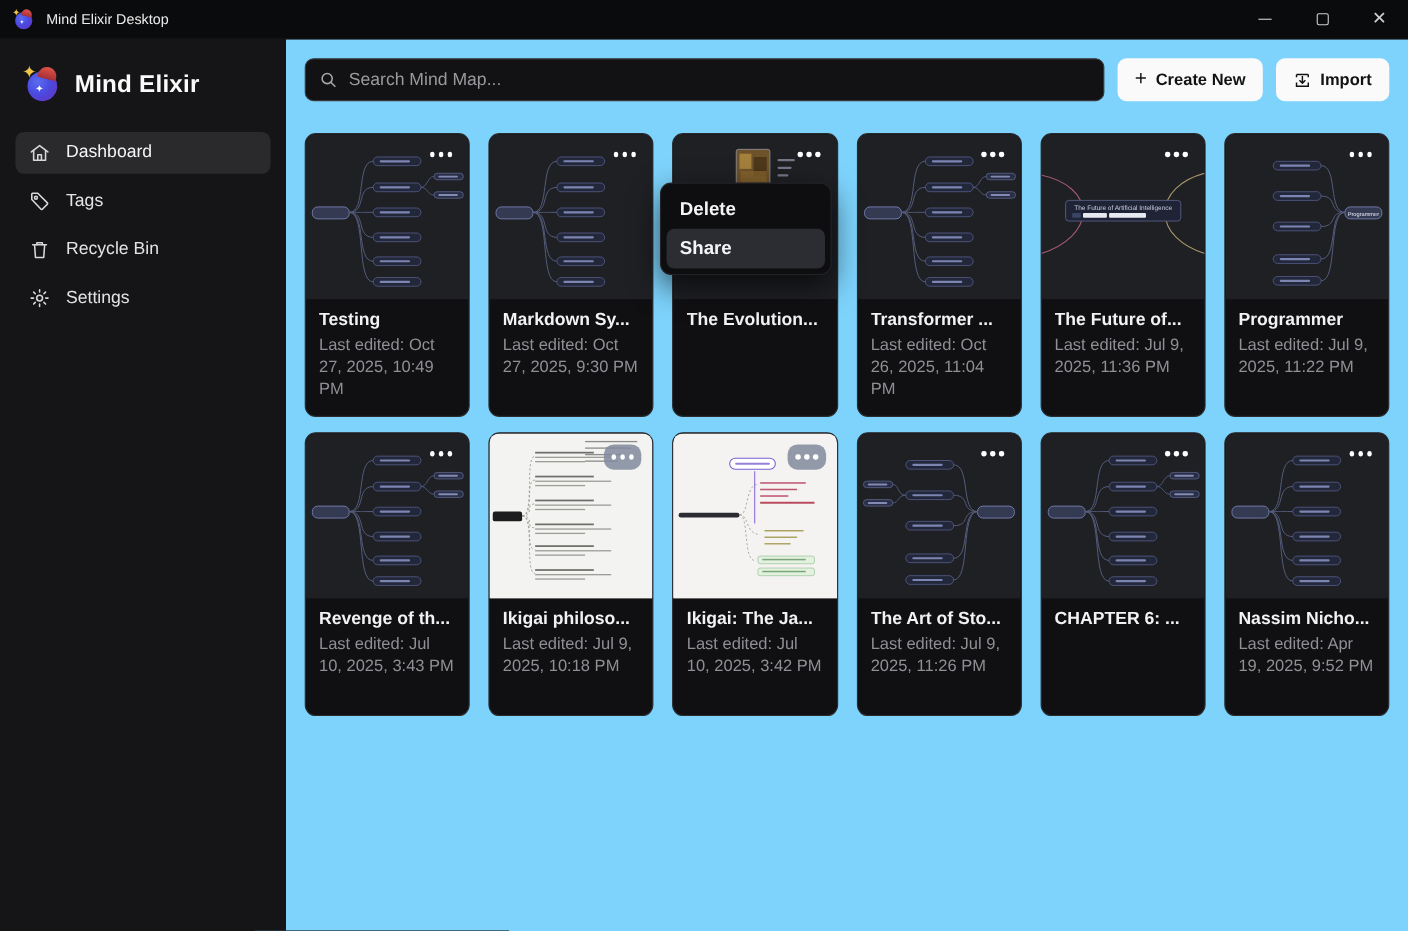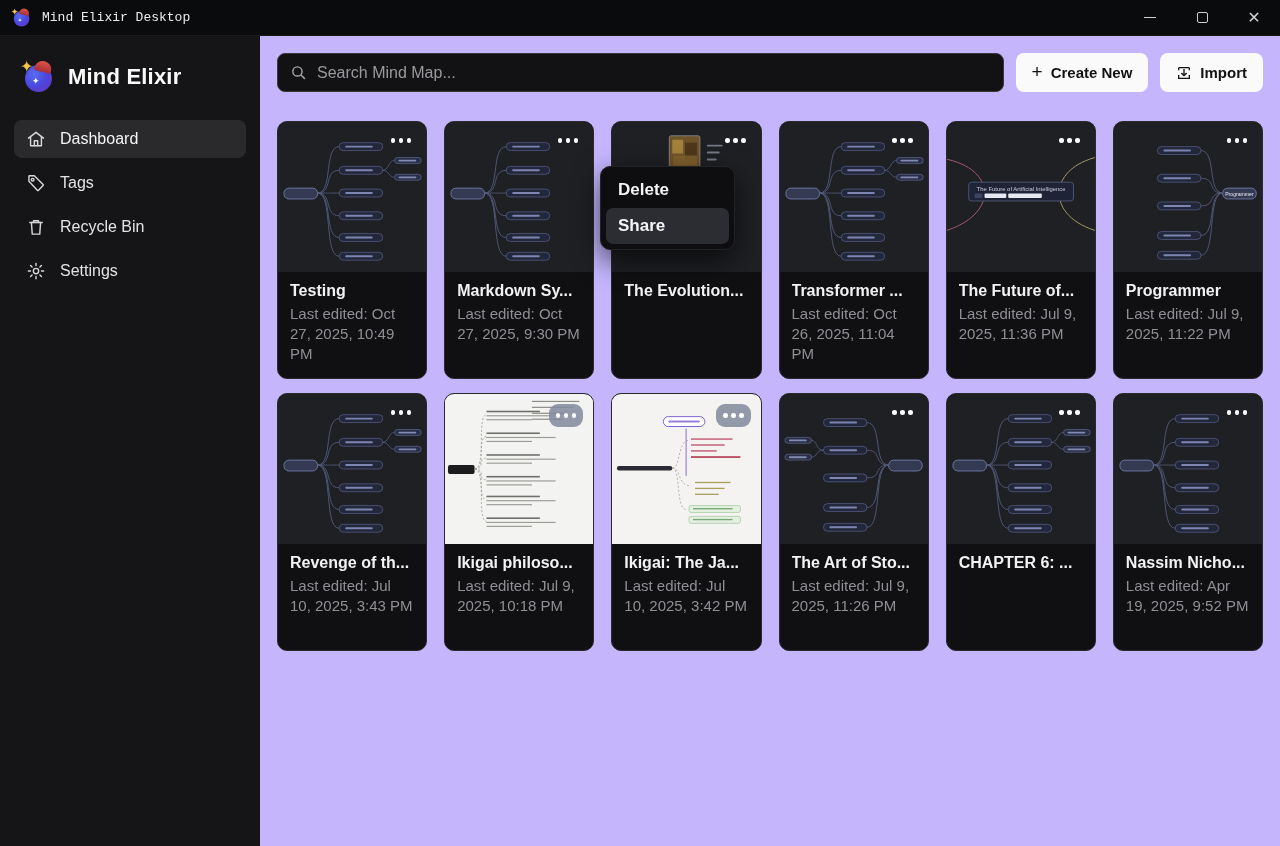--- a/index.html
+++ b/index.html
@@ -3,31 +3,31 @@
 <meta charset="utf-8">
 <style>
   * { margin:0; padding:0; box-sizing:border-box; }
   html,body { width:1280px; height:846px; overflow:hidden; background:#000; }
   body { font-family:"Liberation Sans", sans-serif; color:#eee; }
   .window { width:1280px; height:846px; display:flex; flex-direction:column; background:#0d0d0e; }
 
   
   .titlebar { height:36px; background:#0a0b0d; display:flex; align-items:center; flex:0 0 36px; border-bottom:1px solid #1b1b1e; }
   .titlebar .app-icon { width:20px; height:20px; margin:0 10px 0 12px; position:relative; }
-  .titlebar-title { font-size:13px; color:#ececec;font-family:Liberation Mono, monospace; }
+  .titlebar-title { font-size:13px; color:#ececec; }
   .win-controls { margin-left:auto; display:flex; height:100%; }
   .win-btn { width:52px; height:100%; display:flex; align-items:center; justify-content:center; color:#cfcfcf; font-size:14px; }
   .glyph-min { width:12px; height:0; border-top:1.6px solid #cfcfcf; display:block; }
   .glyph-max { width:11px; height:11px; border:1.6px solid #cfcfcf; border-radius:2px; display:block; }
   .glyph-close { font-size:16px; line-height:1; }
 
   
   .app-body { flex:1; display:flex; min-height:0; }
   .sidebar { width:260px; flex:0 0 260px; background:#151517; padding:18px 14px; }
-  .main { flex:1; background:#c4b5fd; padding:17px 17px 0 17px; position:relative; overflow:hidden; }
+  .main { flex:1; background:#7dd3fc; padding:17px 17px 0 17px; position:relative; overflow:hidden; }
 
   
   .brand { display:flex; align-items:center; gap:12px; padding:6px 6px 26px 8px; }
   .logo { width:34px; height:34px; position:relative; flex:0 0 34px; }
   .logo .ball { position:absolute; left:3px; top:5px; width:27px; height:27px; border-radius:50%;
     background:radial-gradient(circle at 35% 35%, #5a6cf0 0%, #4a4ae0 45%, #6a2fb8 100%); }
   .logo .hat { position:absolute; left:13px; top:1px; width:17px; height:11px; border-radius:9px 9px 2px 2px;
     background:linear-gradient(180deg,#e05348,#a52f36); transform:rotate(14deg); }
   .logo .spark1 { position:absolute; left:-2px; top:-1px; color:#f0c445; font-size:16px; line-height:1; }
   .logo .spark2 { position:absolute; left:10px; top:17px; color:#fff; font-size:9px; line-height:1; }
@@ -56,21 +56,21 @@
   .thumb.light { background:#f3f3f1; }
   .thumb svg { position:absolute; inset:0; width:100%; height:100%; }
   .dots-btn { position:absolute; top:10px; right:10px; display:flex; gap:3.5px; padding:6px 5px; border-radius:9px; cursor:pointer; }
   .dots-btn .dot { width:4.5px; height:4.5px; border-radius:50%; background:#fff; }
   .dots-btn.boxed { background:rgba(128,137,158,.85); padding:9px 7px; }
   .card-info { padding:10px 12px 12px 12px; min-height:106px; }
   .card-title { font-size:16px; font-weight:700; color:#f2f2f3; white-space:nowrap; overflow:hidden; margin-bottom:4px; }
   .card-date { font-size:15px; line-height:1.34; color:#8f8f94; }
 
   
-  .context-menu { position:fixed; left:600px; top:166px; width:135px; background:#0e0e11; border:1px solid #232327;
+  .context-menu { position:fixed; left:600px; top:166px; width:156px; background:#0e0e11; border:1px solid #232327;
     border-radius:10px; padding:5px; box-shadow:0 10px 28px rgba(0,0,0,.65); z-index:50; }
   .menu-item { padding:8px 12px; font-size:17px; font-weight:600; color:#f4f4f6; border-radius:7px; cursor:pointer; }
   .menu-item.highlighted { background:#2b2d33; }
 </style>
 </head>
 <body>
 
 <div class="window">
 
   <div class="titlebar">

